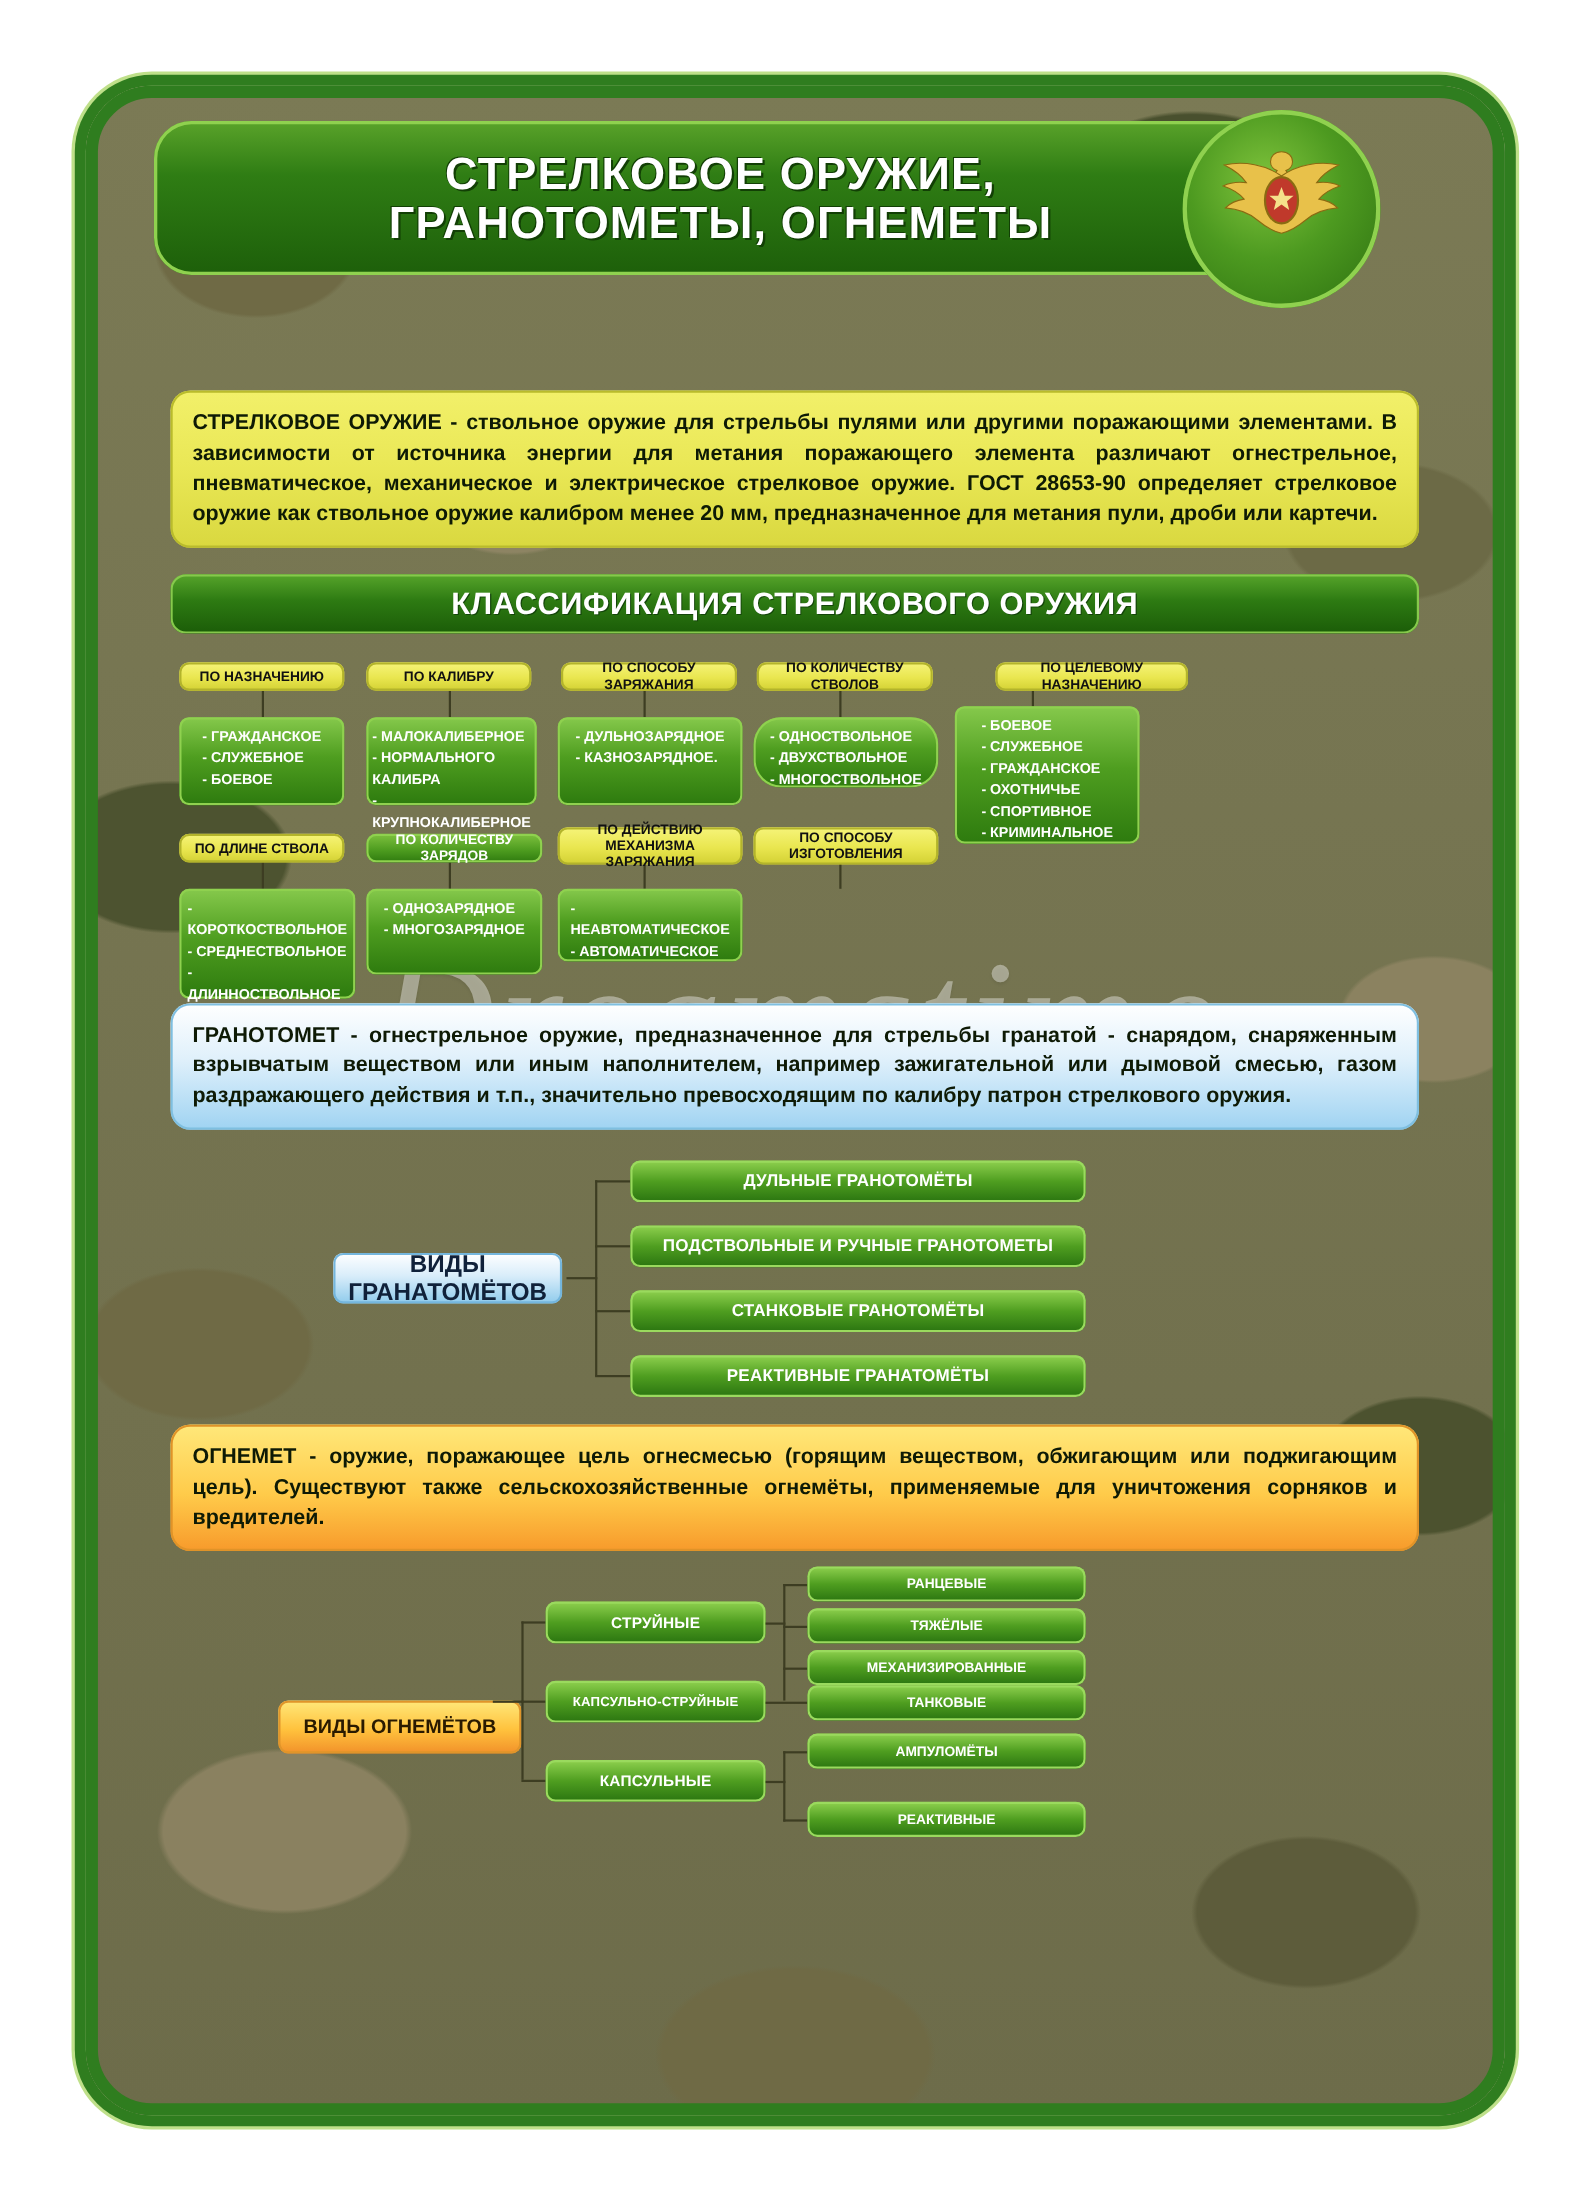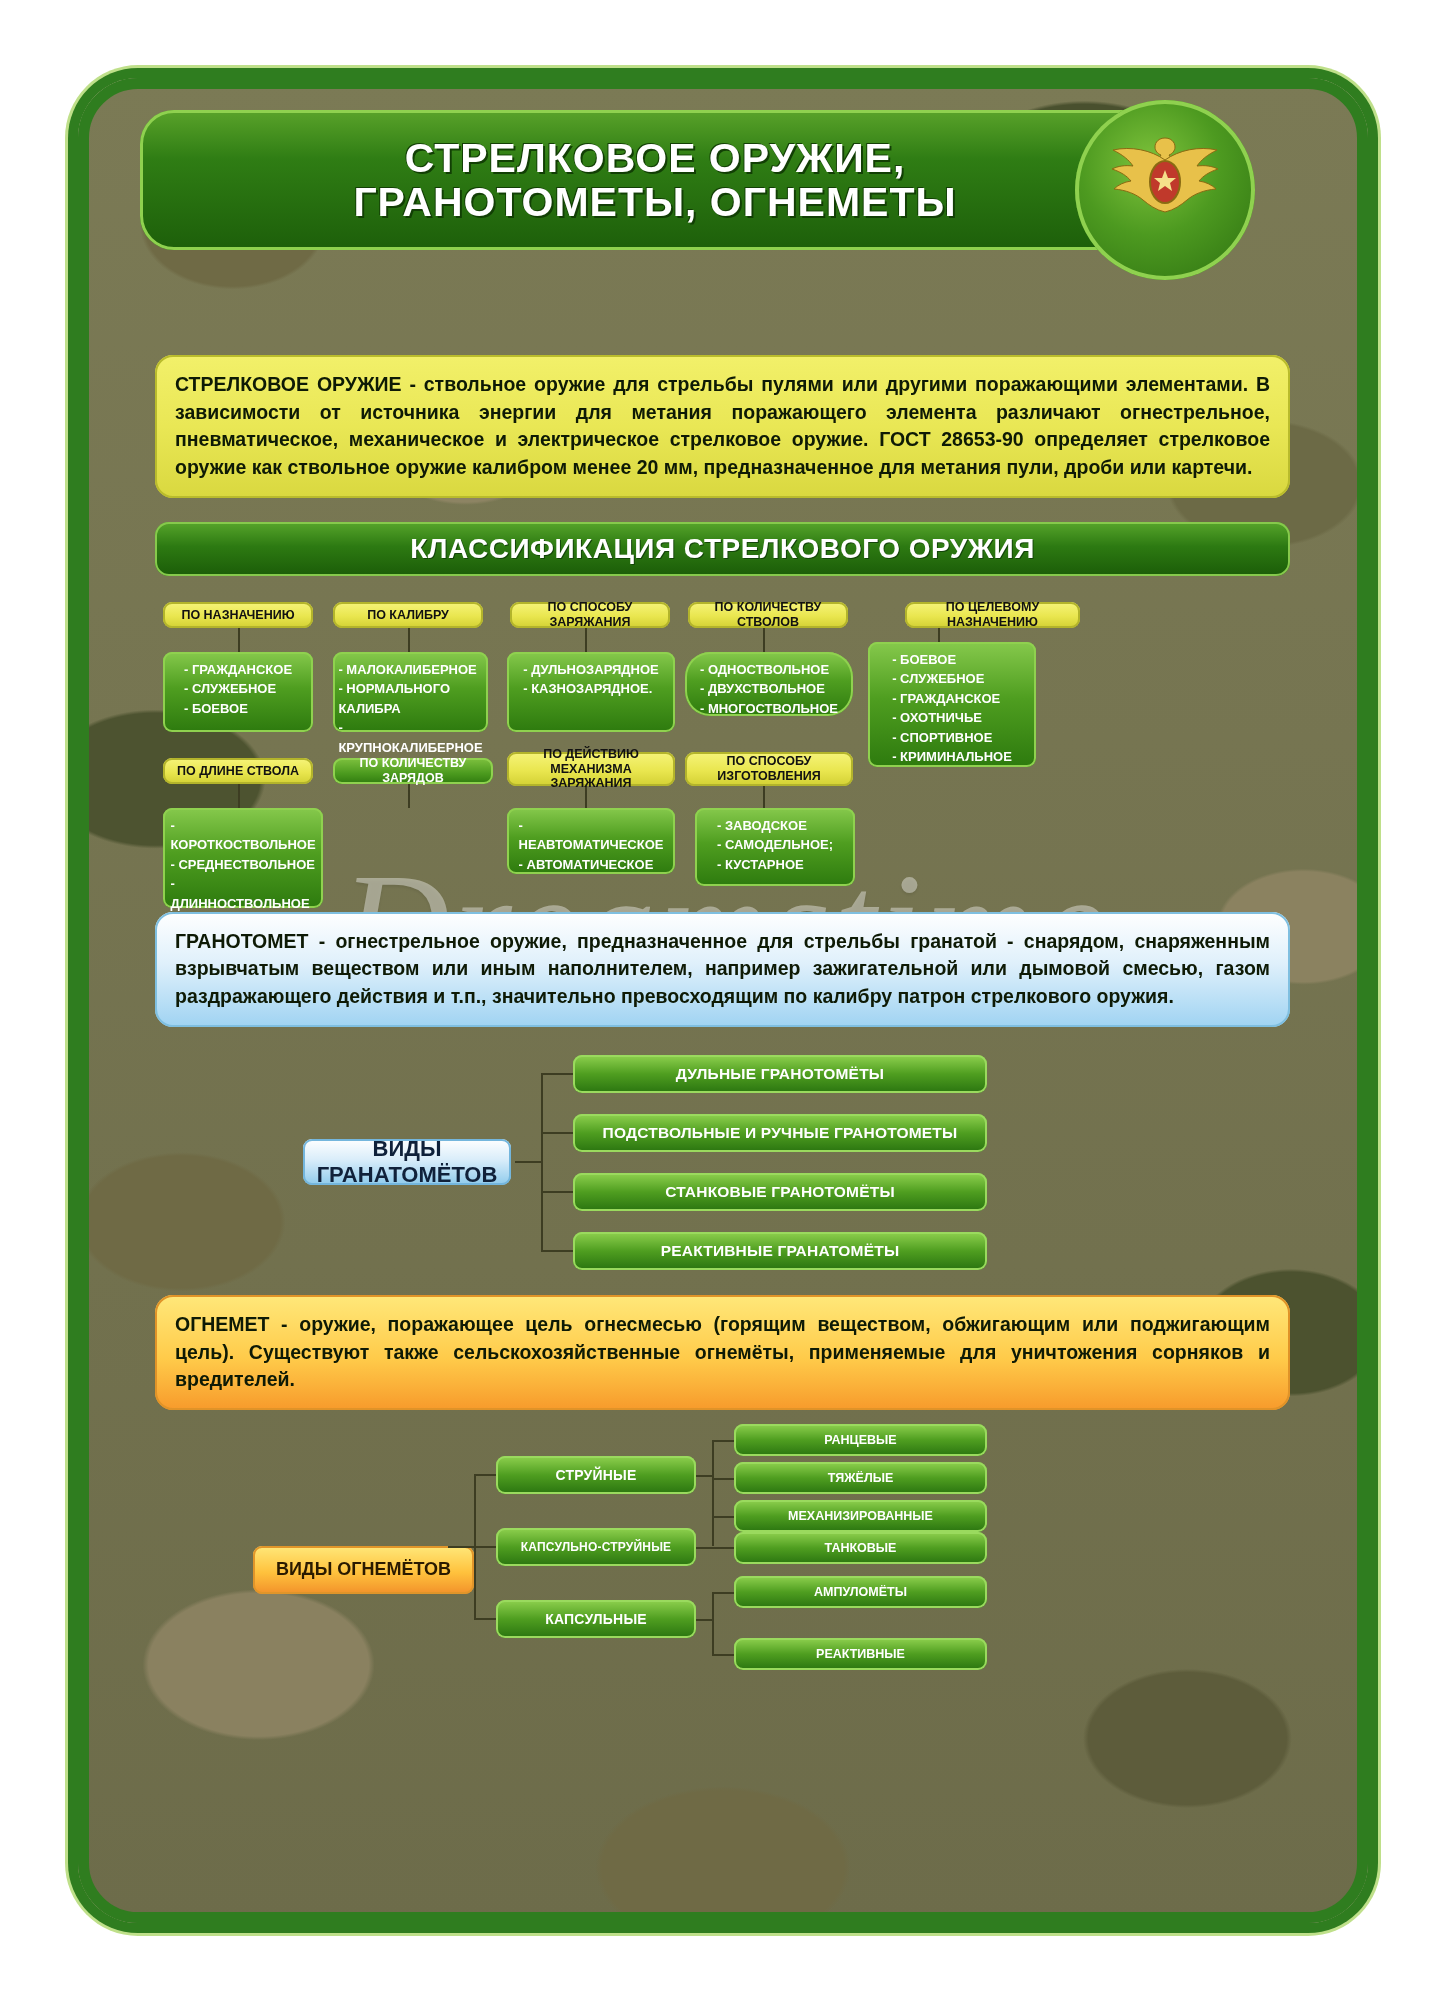--- a/index.html
+++ b/index.html
@@ -216,31 +216,30 @@
 - ОХОТНИЧЬЕ
 - СПОРТИВНОЕ
 - КРИМИНАЛЬНОЕ</div>
 
       <div class="node cap" style="left:8px;top:164px;width:150px;height:26px;">ПО ДЛИНЕ СТВОЛА</div>
       <div class="node list" style="left:8px;top:214px;width:160px;height:100px;white-space:pre-line;">- КОРОТКОСТВОЛЬНОЕ
 - СРЕДНЕСТВОЛЬНОЕ
 - ДЛИННОСТВОЛЬНОЕ</div>
 
       <div class="node cap green" style="left:178px;top:164px;width:160px;height:26px;">ПО КОЛИЧЕСТВУ ЗАРЯДОВ</div>
+      <div class="node list" style="left:178px;top:214px;width:160px;height:78px;white-space:pre-line;">- ОДНОЗАРЯДНОЕ
+- МНОГОЗАРЯДНОЕ</div>
 
       <div class="node cap" style="left:352px;top:158px;width:168px;height:34px;white-space:pre-line;">ПО ДЕЙСТВИЮ
 МЕХАНИЗМА ЗАРЯЖАНИЯ</div>
       <div class="node list" style="left:352px;top:214px;width:168px;height:66px;white-space:pre-line;">- НЕАВТОМАТИЧЕСКОЕ
 - АВТОМАТИЧЕСКОЕ</div>
 
       <div class="node cap" style="left:530px;top:158px;width:168px;height:34px;white-space:pre-line;">ПО СПОСОБУ
 ИЗГОТОВЛЕНИЯ</div>
-      <div class="node list" style="left:540px;top:214px;width:160px;height:78px;white-space:pre-line;">- ЗАВОДСКОЕ
-- САМОДЕЛЬНОЕ;
-- КУСТАРНОЕ</div>
     </div>
 
     <div class="def-box def-blue" style="margin-top:8px;">ГРАНОТОМЕТ - огнестрельное оружие, предназначенное для стрельбы гранатой - снарядом, снаряженным взрывчатым веществом или иным наполнителем, например зажигательной или дымовой смесью, газом раздражающего действия и т.п., значительно превосходящим по калибру патрон стрелкового оружия.</div>
 
     <div class="gl-area">
       <div class="node blue-node" style="left:148px;top:92px;width:208px;height:46px;">ВИДЫ ГРАНАТОМЁТОВ</div>
 
       <div class="conn" style="left:360px;top:114px;width:28px;height:2px;"></div>
       <div class="conn" style="left:386px;top:26px;width:2px;height:178px;"></div>
       <div class="conn" style="left:386px;top:26px;width:32px;height:2px;"></div>

